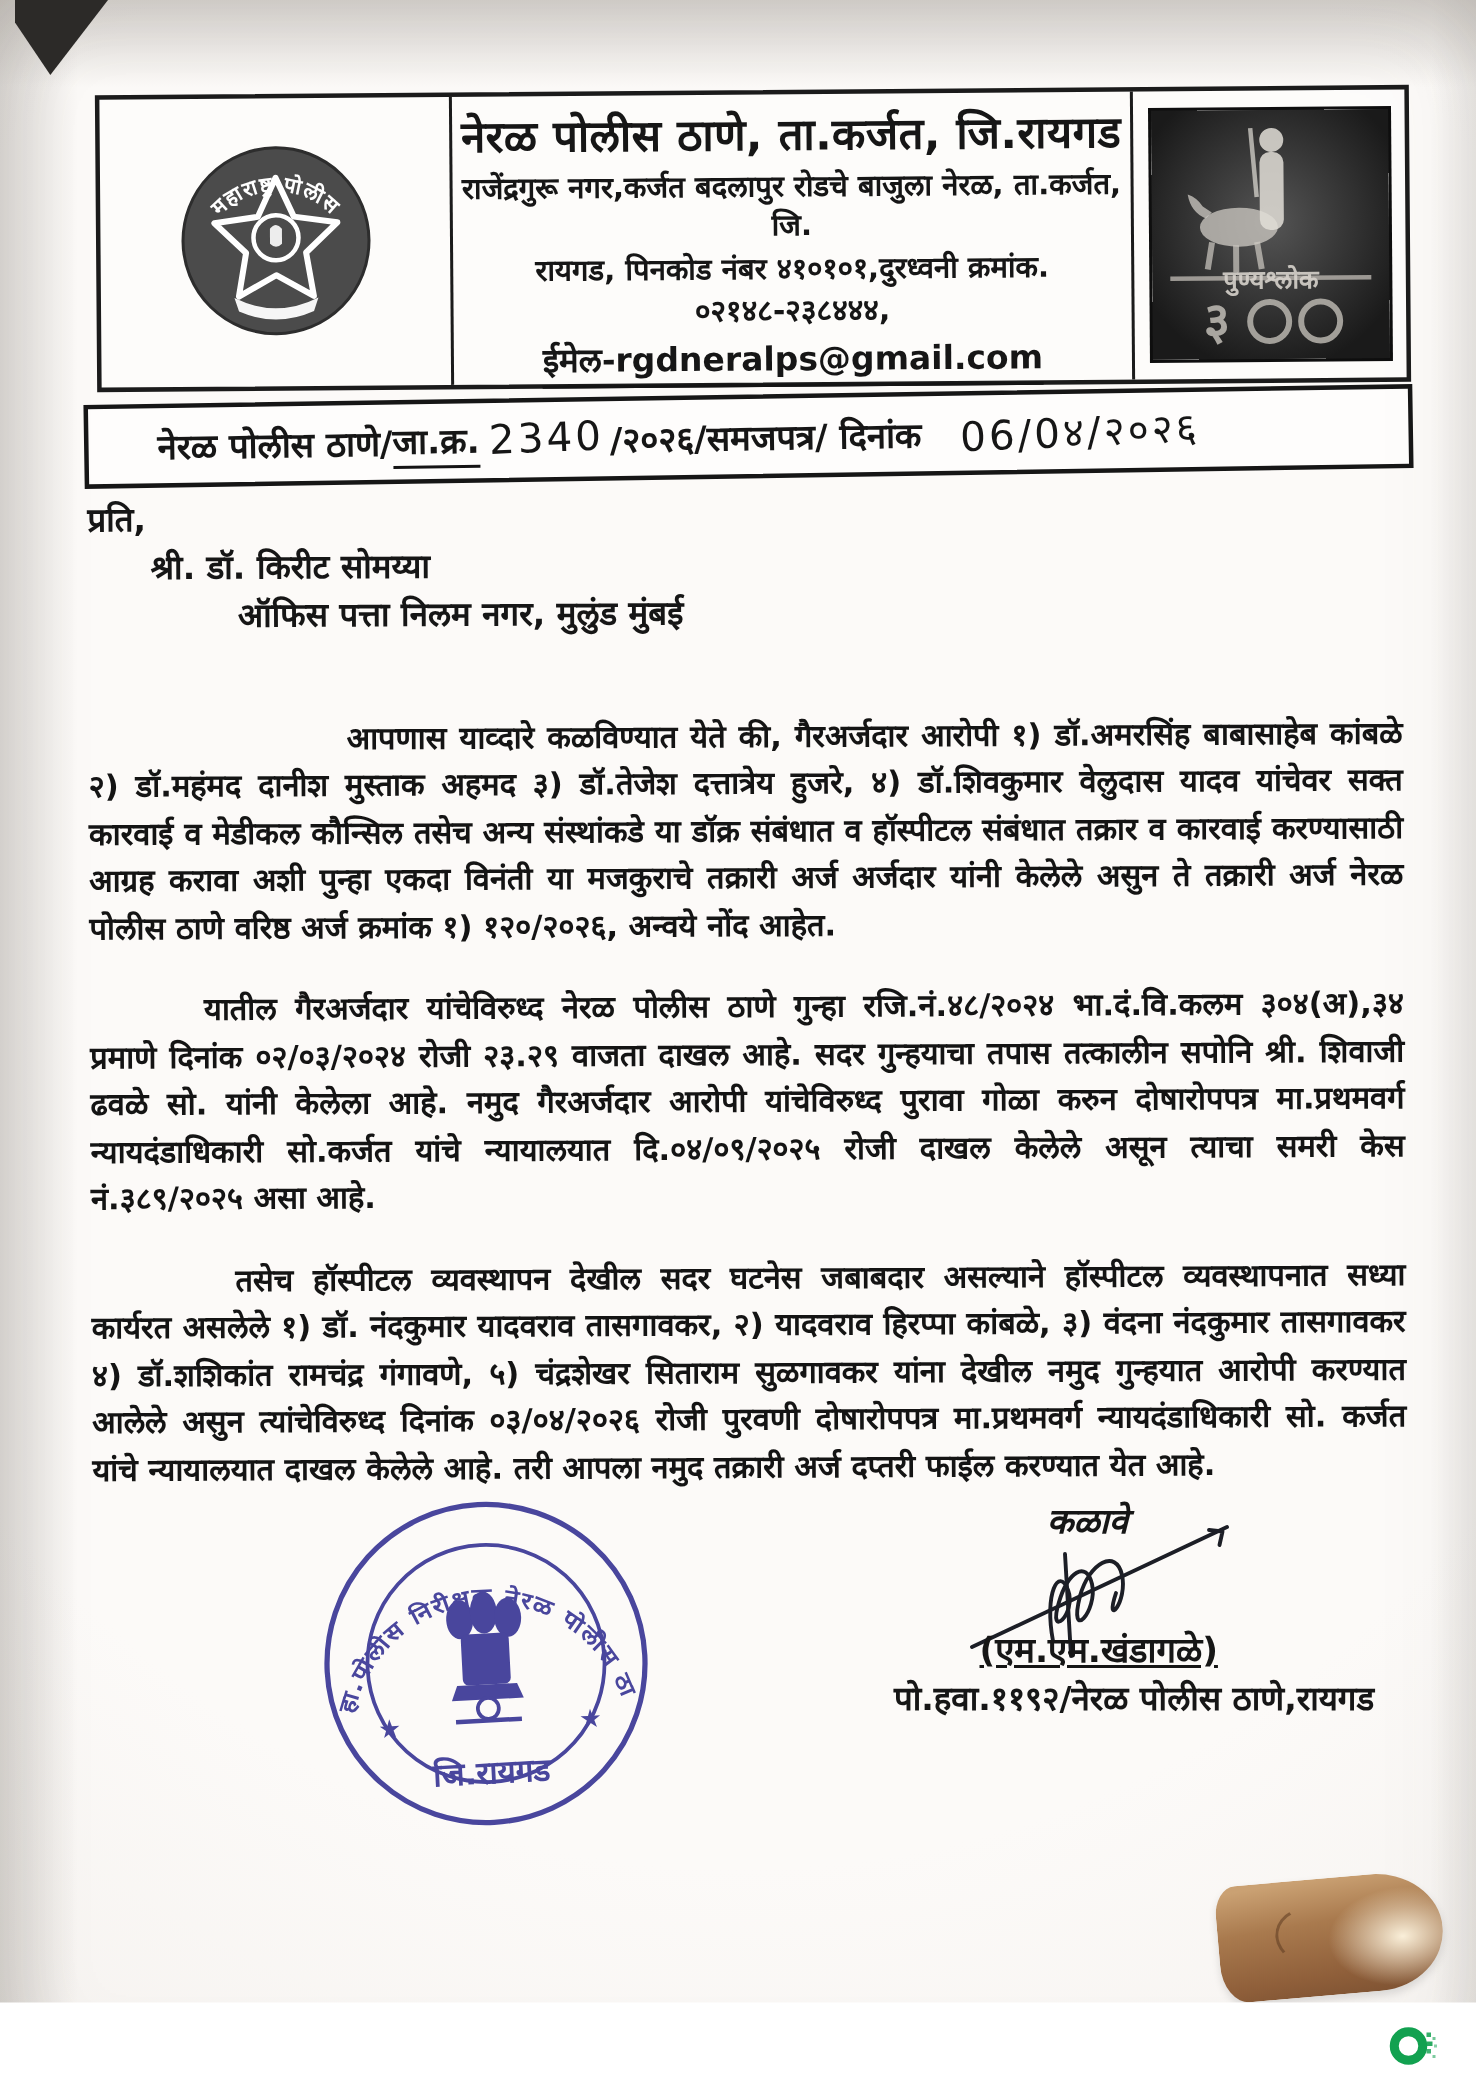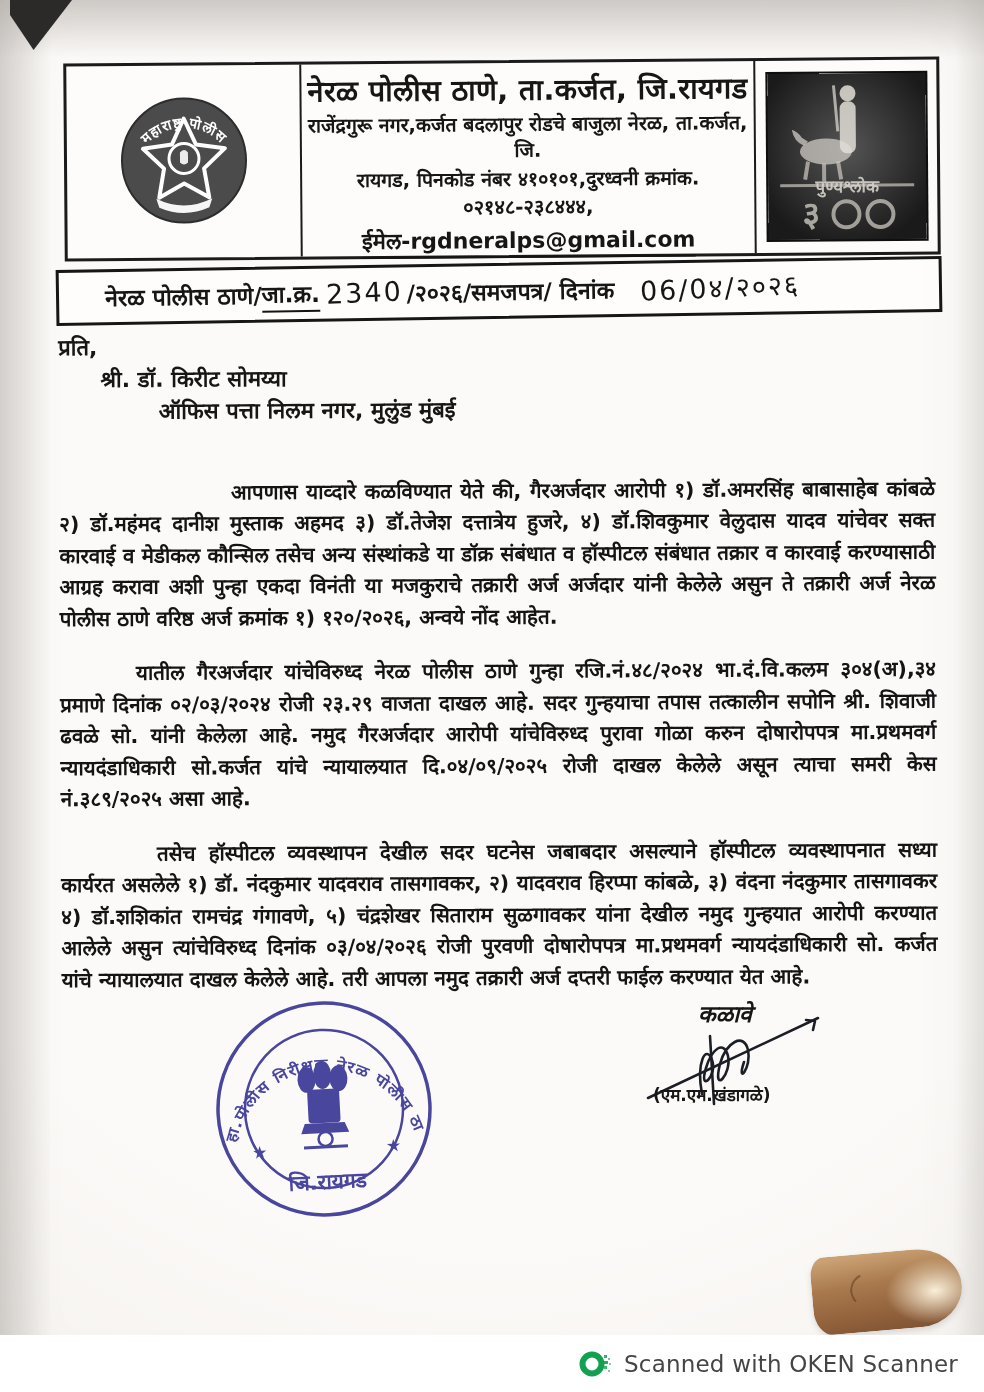--- a/index.html
+++ b/index.html
@@ -71,21 +71,21 @@
     font-size:20.5px;font-weight:bold;line-height:31.5px;
     text-align:justify;color:#141414;margin:0 0 23px 0;
   }
   .para.p1{text-indent:172px;}
   .para.p2{text-indent:76px;}
   .para.p3{text-indent:96px;}
   
   .stamp{position:absolute;left:208px;top:993px;width:232px;height:232px;opacity:.92;transform:rotate(-3deg);}
   .closing{position:absolute;left:698px;top:997px;font-size:23px;font-weight:bold;font-style:italic;}
   .signature-svg{position:absolute;left:640px;top:1002px;}
-  .signatory{position:absolute;left:653px;top:1083px;font-size:17px;font-weight:bold;}
+  .signatory{position:absolute;left:653px;top:1083px;font-size:23px;font-weight:bold;text-decoration:underline;}
   .designation{position:absolute;left:596px;top:1116px;font-size:22px;font-weight:bold;white-space:nowrap;}
   
   .finger{
     position:absolute;left:812px;top:1252px;width:150px;height:78px;
     background:
       radial-gradient(55% 70% at 82% 55%, rgba(255,246,225,.95) 0%, rgba(255,236,205,.0) 60%),
       linear-gradient(175deg,#caa173 6%, #a97a4e 38%, #8f5f3a 78%, #7d5232 100%);
     border-radius:14px 46px 44px 18px / 20px 50% 50% 26px;
     transform:rotate(-5deg);
     box-shadow:0 3px 6px rgba(0,0,0,.12);
@@ -204,33 +204,33 @@
   <div class="closing">कळावे</div>
   <svg class="signature-svg" width="200" height="105" viewBox="0 0 200 105">
     <g fill="none" stroke="#1c1e26" stroke-width="2.6" stroke-linecap="round">
       <path d="M8 96 L178 16"></path>
       <path d="M175 19 l-9 -1 m9 1 l-2 9"></path>
       <path d="M62 92 C56 60 66 42 72 58 C78 74 58 92 66 66 C72 46 84 38 88 54 C92 72 72 94 80 62 C86 40 104 30 108 48 C112 66 96 84 104 60"></path>
       <path d="M70 34 L74 102"></path>
     </g>
   </svg>
   <div class="signatory">(एम.एम.खंडागळे)</div>
+  <div class="designation">पो.हवा.११९२/नेरळ पोलीस ठाणे,रायगड</div>
 
   <div class="finger">
     <div class="finger-crease"></div>
   </div>
 
   <div class="scan-footer">
     <svg width="32" height="30" viewBox="0 0 32 30">
       <circle cx="13" cy="15" r="9.5" fill="none" stroke="#12a150" stroke-width="6"></circle>
       <g fill="#12a150">
         <rect x="25" y="6" width="3" height="3" opacity=".85"></rect>
         <rect x="29" y="9" width="2" height="2" opacity=".6"></rect>
         <rect x="25" y="12" width="4" height="3" opacity=".9"></rect>
         <rect x="30" y="14" width="2" height="2" opacity=".5"></rect>
         <rect x="25" y="17" width="3" height="3" opacity=".8"></rect>
         <rect x="29" y="21" width="2" height="2" opacity=".55"></rect>
       </g>
     </svg>
-    <span class="txt">Scanned with OKEN Scanner</span>
   </div>
 
 </div>
 
 </body></html>

